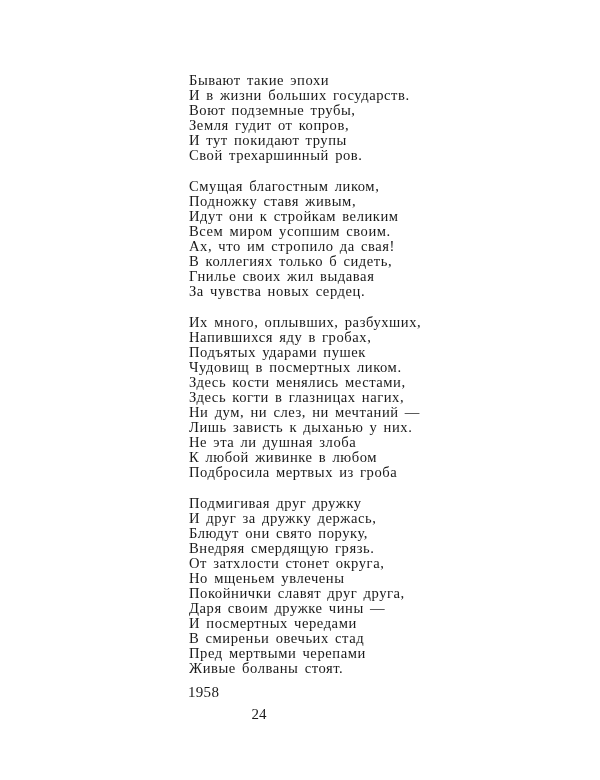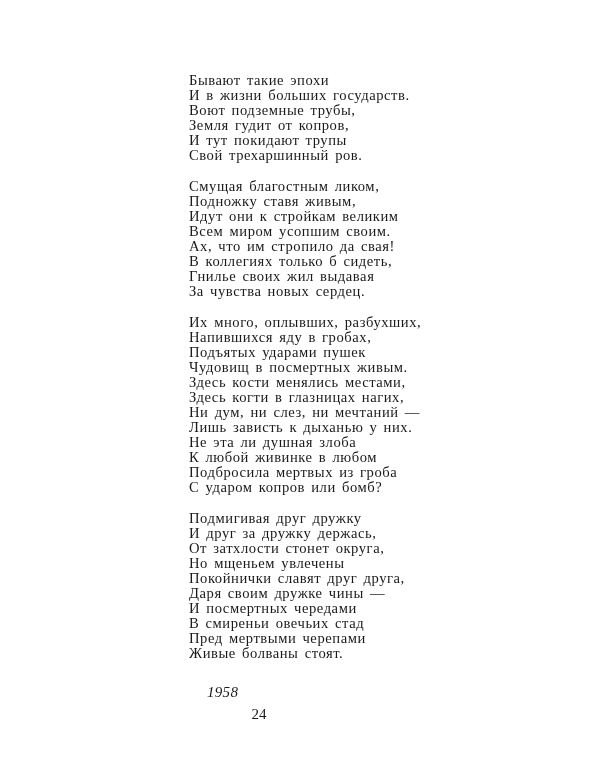--- a/index.html
+++ b/index.html
@@ -30,23 +30,21 @@
   .line {
     display: block;
     white-space: nowrap;
     height: 15px;
   }
   .date {
     position: absolute;
     left: 188px;
     top: 684px;
     font-size: 15px;
-    font-style: italic;
     letter-spacing: 0.3px;
-    margin-left: 19px;
   }
   .page-number {
     position: absolute;
     left: 0;
     width: 522px;
     text-align: center;
     top: 706px;
     font-size: 15px;
     padding-left: 10px;
     box-sizing: border-box;
@@ -75,33 +73,34 @@
     <span class="line">Всем миром усопшим своим.</span>
     <span class="line">Ах, что им стропило да свая!</span>
     <span class="line">В коллегиях только б сидеть,</span>
     <span class="line">Гнилье своих жил выдавая</span>
     <span class="line">За чувства новых сердец.</span>
   </div>
   <div class="stanza">
     <span class="line">Их много, оплывших, разбухших,</span>
     <span class="line">Напившихся яду в гробах,</span>
     <span class="line">Подъятых ударами пушек</span>
-    <span class="line">Чудовищ в посмертных живым.</span>
+    <span class="line">Чудовищ в посмертных ликом.</span>
     <span class="line">Здесь кости менялись местами,</span>
     <span class="line">Здесь когти в глазницах нагих,</span>
     <span class="line">Ни дум, ни слез, ни мечтаний —</span>
     <span class="line">Лишь зависть к дыханью у них.</span>
     <span class="line">Не эта ли душная злоба</span>
     <span class="line">К любой живинке в любом</span>
     <span class="line">Подбросила мертвых из гроба</span>
-    <span class="line">С ударом копров или бомб?</span>
   </div>
   <div class="stanza">
     <span class="line">Подмигивая друг дружку</span>
     <span class="line">И друг за дружку держась,</span>
+    <span class="line">Блюдут они свято поруку,</span>
+    <span class="line">Внедряя смердящую грязь.</span>
     <span class="line">От затхлости стонет округа,</span>
     <span class="line">Но мщеньем увлечены</span>
     <span class="line">Покойнички славят друг друга,</span>
     <span class="line">Даря своим дружке чины —</span>
     <span class="line">И посмертных чередами</span>
     <span class="line">В смиреньи овечьих стад</span>
     <span class="line">Пред мертвыми черепами</span>
     <span class="line">Живые болваны стоят.</span>
   </div>
 </div>

